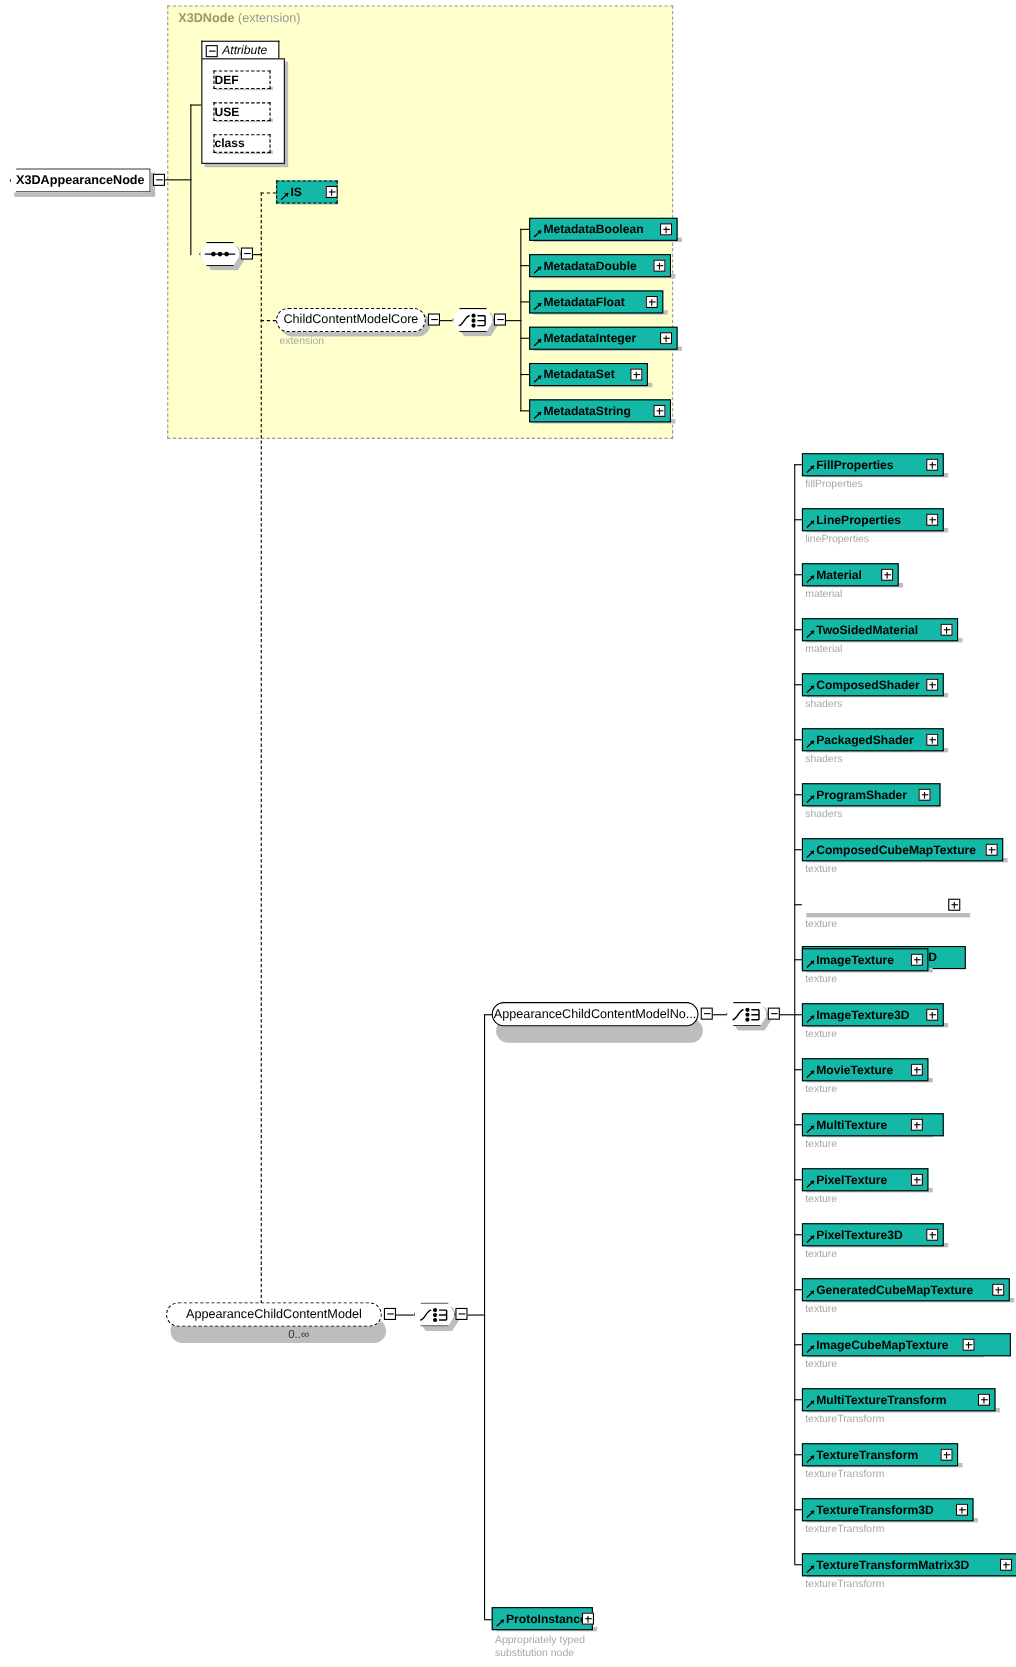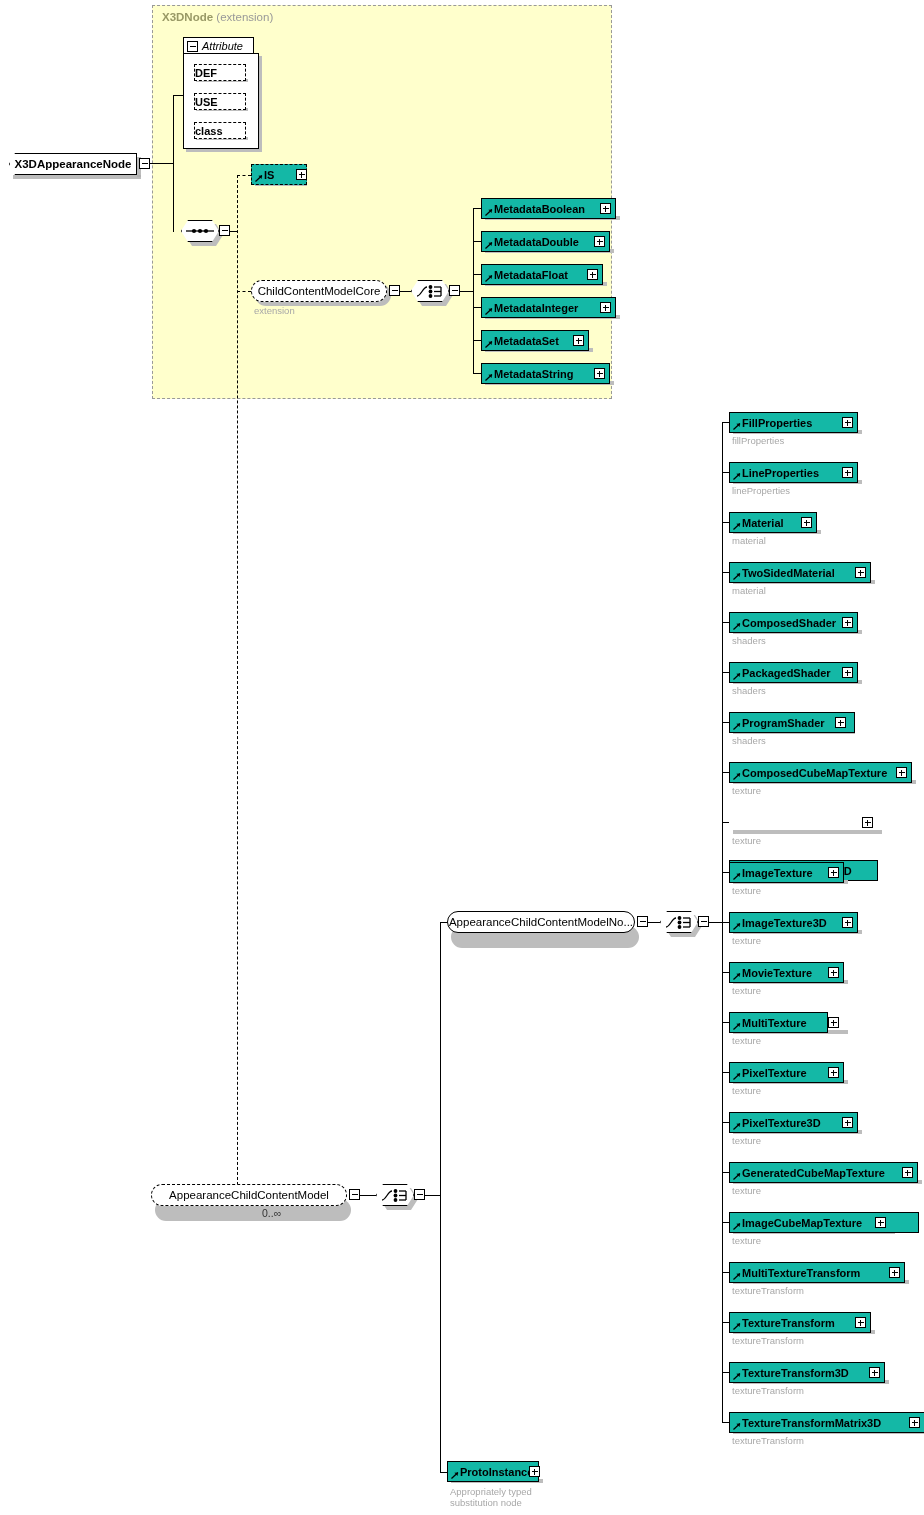--- a/index.html
+++ b/index.html
@@ -549,21 +549,21 @@
         <svg class="refarrow" viewBox="0 0 8 8">
           <path d="M0.5 7.5 L7 1.5" stroke="#000" stroke-width="1.2"></path>
           <path d="M7 1.5 L3.4 1.7 L6.6 5.0 Z" fill="#000"></path>
         </svg>
         <span class="lbl">MovieTexture</span>
       </div>
       <div class="expander plus" style="left:828px;top:967px;"></div>
       <div class="caption" style="left:732px;top:985px;">texture</div>
       <div class="hline" style="left:722px;top:1022px;width:7px;"></div>
       <div class="shadow" style="left:733px;top:1030px;width:115px;height:4px;"></div>
-      <div class="nodebox" style="left:729px;top:1012px;width:99px;">
+      <div class="nodebox" style="left:729px;top:1012px;width:129px;">
         <svg class="refarrow" viewBox="0 0 8 8">
           <path d="M0.5 7.5 L7 1.5" stroke="#000" stroke-width="1.2"></path>
           <path d="M7 1.5 L3.4 1.7 L6.6 5.0 Z" fill="#000"></path>
         </svg>
         <span class="lbl">MultiTexture</span>
       </div>
       <div class="expander plus" style="left:828px;top:1017px;"></div>
       <div class="caption" style="left:732px;top:1035px;">texture</div>
       <div class="hline" style="left:722px;top:1072px;width:7px;"></div>
       <div class="shadow" style="left:733px;top:1080px;width:115px;height:4px;"></div>

